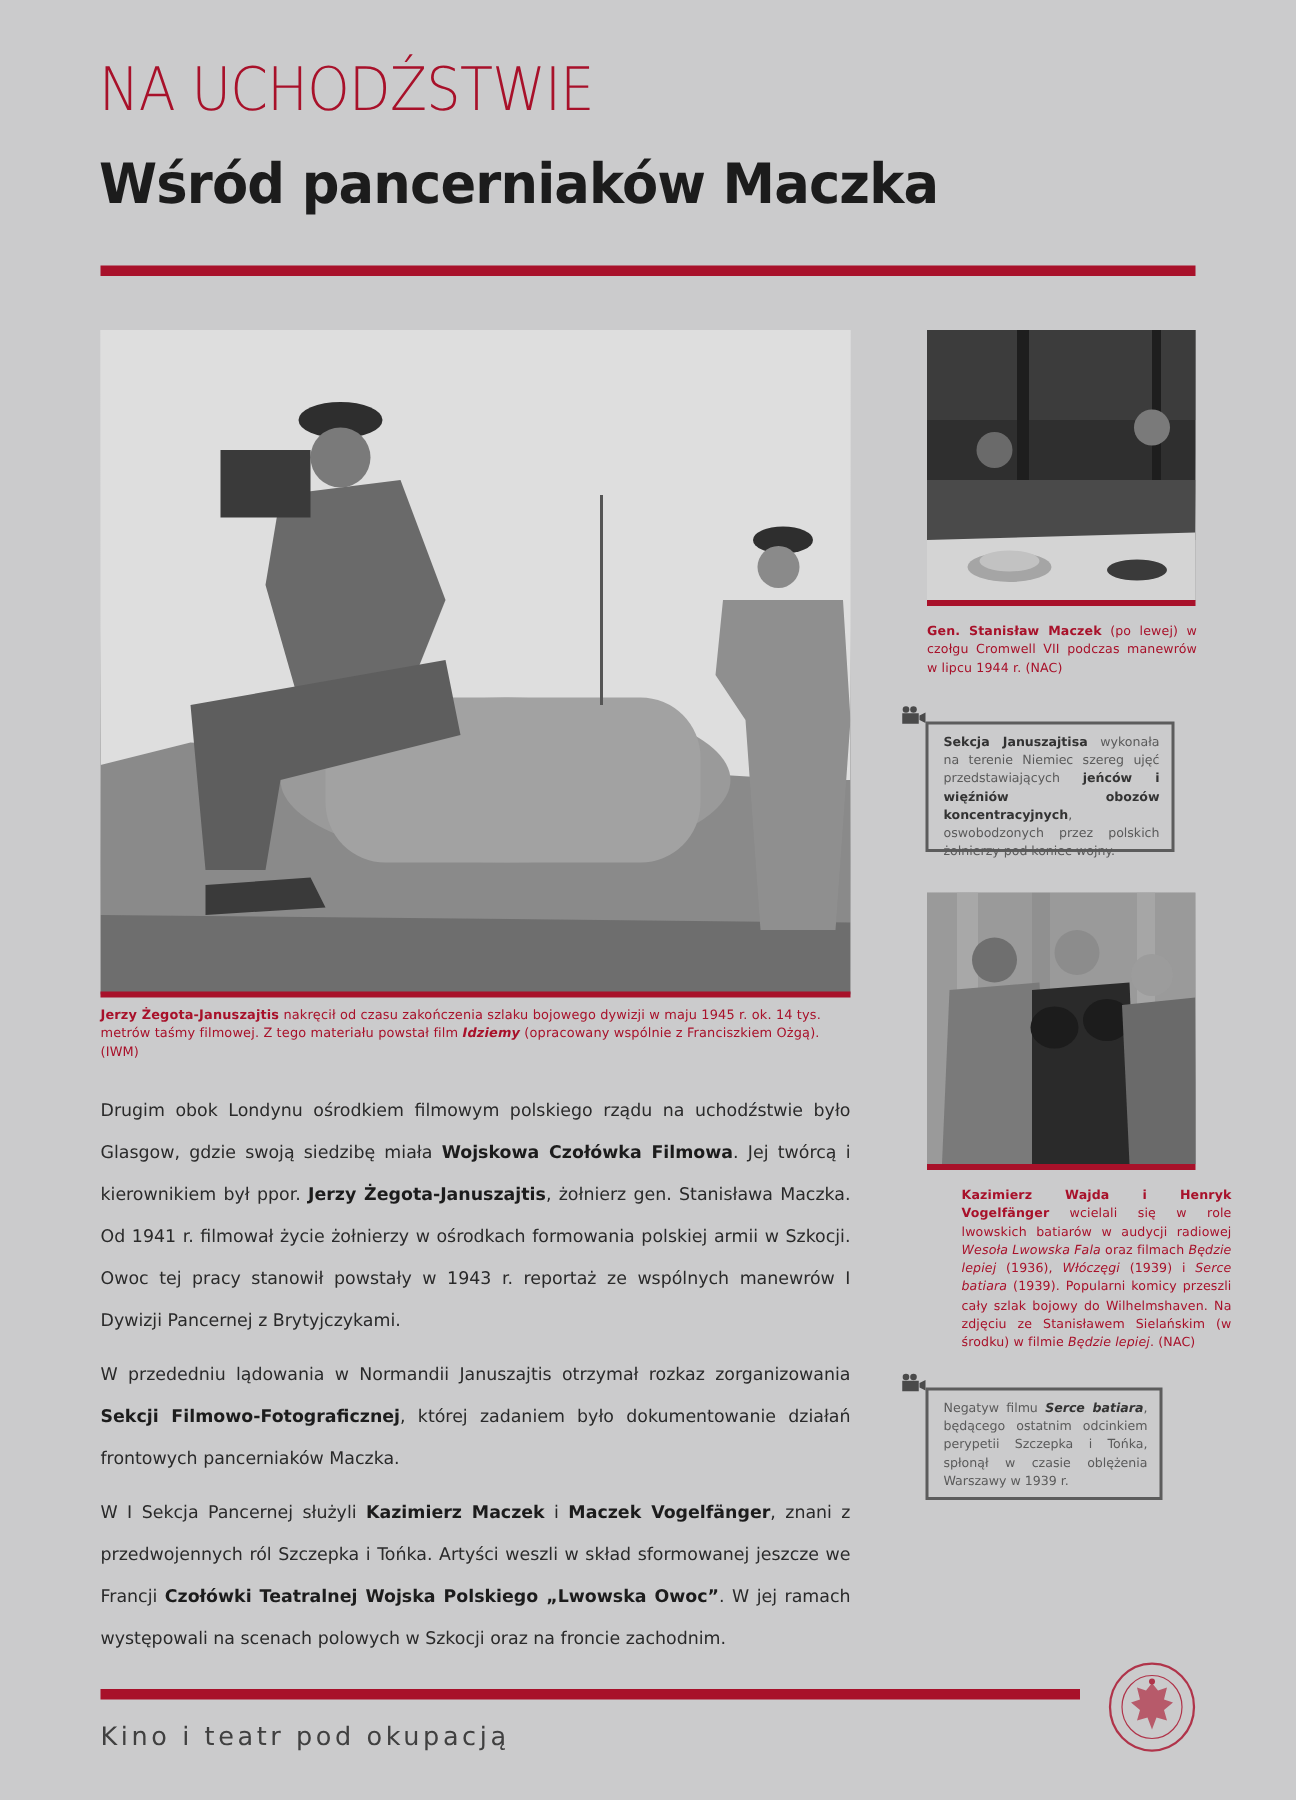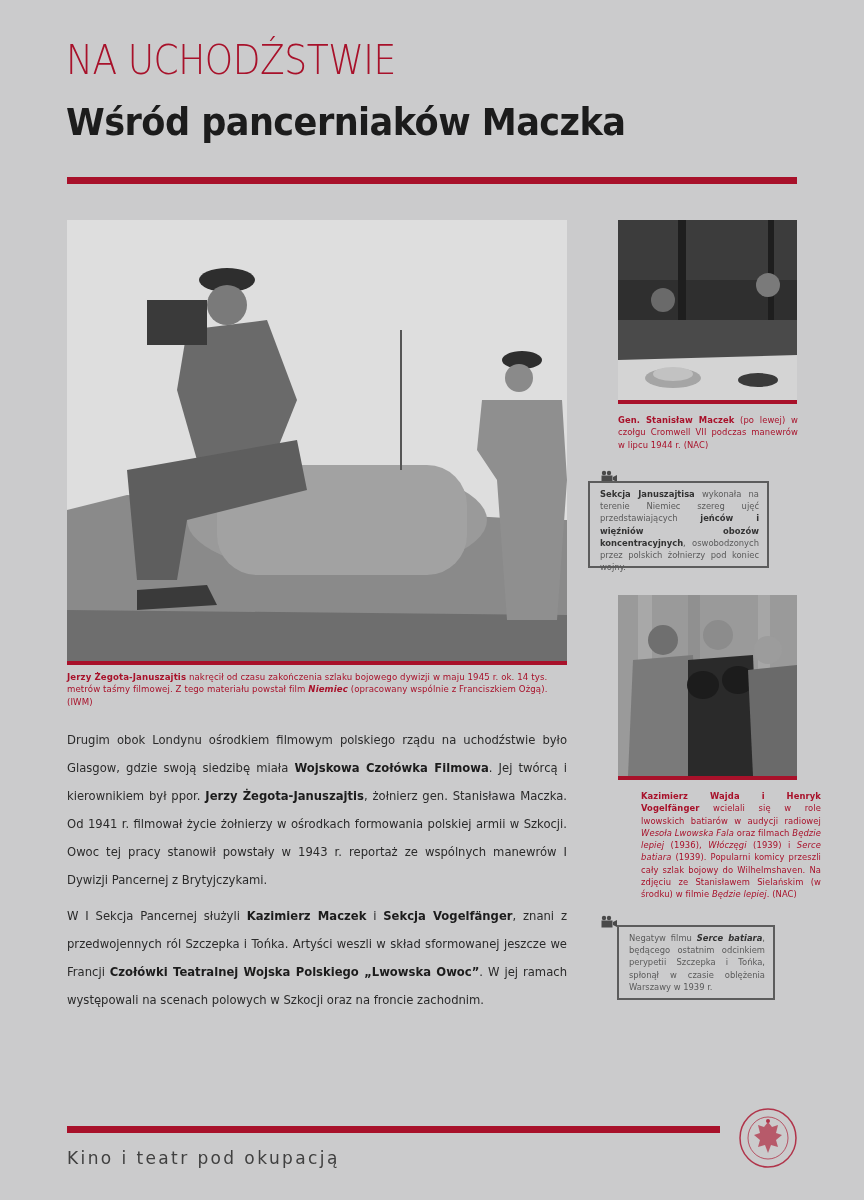--- a/index.html
+++ b/index.html
@@ -37,21 +37,21 @@
   
   .body-text { left: 67px; top: 726px; width: 500px; font-size: 11.6px; line-height: 28px; color: #2a2a2a; text-align: justify; }
   .body-text p { margin-bottom: 8px; }
   .body-text b { font-weight: bold; color: #1c1c1c; }
 
   
   .note-icon { width: 18px; height: 14px; }
   .note-box { border: 2px solid #5c5c5c; border-left-width: 2px; padding: 5px 8px 6px 10px; font-size: 8.4px; line-height: 12.2px; color: #5a5a5a; text-align: justify; }
   .note-box b { color: #333; font-weight: bold; }
   .note-1-icon { left: 600px; top: 469px; }
-  .note-1 { left: 588px; top: 481px; width: 181px; height: 87px; }
+  .note-1 { left: 617px; top: 481px; width: 166px; height: 87px; }
   .note-2-icon { left: 600px; top: 914px; }
   .note-2 { left: 617px; top: 925px; width: 158px; height: 75px; }
 
   .footer-text { left: 67px; top: 1148px; font-size: 17px; font-weight: normal; color: #404040; letter-spacing: 2.4px; }
 
   .seal { left: 738px; top: 1107px; width: 60px; height: 62px; }
 </style>
 </head>
 <body>
 
@@ -79,26 +79,27 @@
     <rect x="333" y="110" width="2" height="140" fill="#555"></rect>
 
     <ellipse cx="455" cy="140" rx="20" ry="9" fill="#2e2e2e"></ellipse>
     <circle cx="452" cy="158" r="14" fill="#8a8a8a"></circle>
     <path d="M415 180 L495 180 L500 260 L490 400 L440 400 L430 260 L410 230 Z" fill="#8f8f8f"></path>
   </svg>
 </div>
 <div class="abs red-bar photo-main-bar"></div>
 
 <div class="abs caption caption-main">
-  <b>Jerzy Żegota-Januszajtis</b><span> nakręcił od czasu zakończenia szlaku bojowego dywizji w maju 1945 r. ok. 14 tys. metrów taśmy filmowej. Z tego materiału powstał film </span><b><i>Niemiec</i></b><span> (opracowany wspólnie z Franciszkiem Ożgą). (IWM)</span>
+  <b>Jerzy Żegota-Januszajtis</b><span> nakręcił od czasu zakończenia szlaku bojowego dywizji w maju 1945 r. ok. 14 tys. metrów taśmy filmowej. Z tego materiału powstał film </span><b><i>Idziemy</i></b><span> (opracowany wspólnie z Franciszkiem Ożgą). (IWM)</span>
 </div>
 
 <div class="abs body-text">
   <p><span>Drugim obok Londynu ośrodkiem filmowym polskiego rządu na uchodźstwie było Glasgow, gdzie swoją siedzibę miała </span><b>Wojskowa Czołówka Filmowa</b><span>. Jej twórcą i kierownikiem był ppor. </span><b>Jerzy Żegota-Januszajtis</b><span>, żołnierz gen. Stanisława Maczka. Od 1941 r. filmował życie żołnierzy w ośrodkach formowania polskiej armii w Szkocji. Owoc tej pracy stanowił powstały w 1943 r. reportaż ze wspólnych manewrów I Dywizji Pancernej z Brytyjczykami.</span></p>
-  <p><span>W I Sekcja Pancernej służyli </span><b>Kazimierz Maczek</b><span> i </span><b>Sekcja Vogelfänger</b><span>, znani z przedwojennych ról Szczepka i Tońka. Artyści weszli w skład sformowanej jeszcze we Francji </span><b>Czołówki Teatralnej Wojska Polskiego „Lwowska Owoc”</b><span>. W jej ramach występowali na scenach polowych w Szkocji oraz na froncie zachodnim.</span></p>
+  <p><span>W przededniu lądowania w Normandii Januszajtis otrzymał rozkaz zorganizowania </span><b>Sekcji Filmowo-Fotograficznej</b><span>, której zadaniem było dokumentowanie działań frontowych pancerniaków Maczka.</span></p>
+  <p><span>W I Sekcja Pancernej służyli </span><b>Kazimierz Maczek</b><span> i </span><b>Maczek Vogelfänger</b><span>, znani z przedwojennych ról Szczepka i Tońka. Artyści weszli w skład sformowanej jeszcze we Francji </span><b>Czołówki Teatralnej Wojska Polskiego „Lwowska Owoc”</b><span>. W jej ramach występowali na scenach polowych w Szkocji oraz na froncie zachodnim.</span></p>
 </div>
 
 <div class="abs photo photo-tank" title="Gen. Maczek in a Cromwell tank">
   <svg width="179" height="181" viewBox="0 0 179 181">
     <rect width="179" height="181" fill="#2f2f2f"></rect>
     <rect x="0" y="0" width="179" height="60" fill="#3c3c3c"></rect>
     <rect x="60" y="0" width="8" height="110" fill="#1e1e1e"></rect>
     <rect x="150" y="0" width="6" height="120" fill="#1e1e1e"></rect>
     <circle cx="45" cy="80" r="12" fill="#6a6a6a"></circle>
     <circle cx="150" cy="65" r="12" fill="#7a7a7a"></circle>

